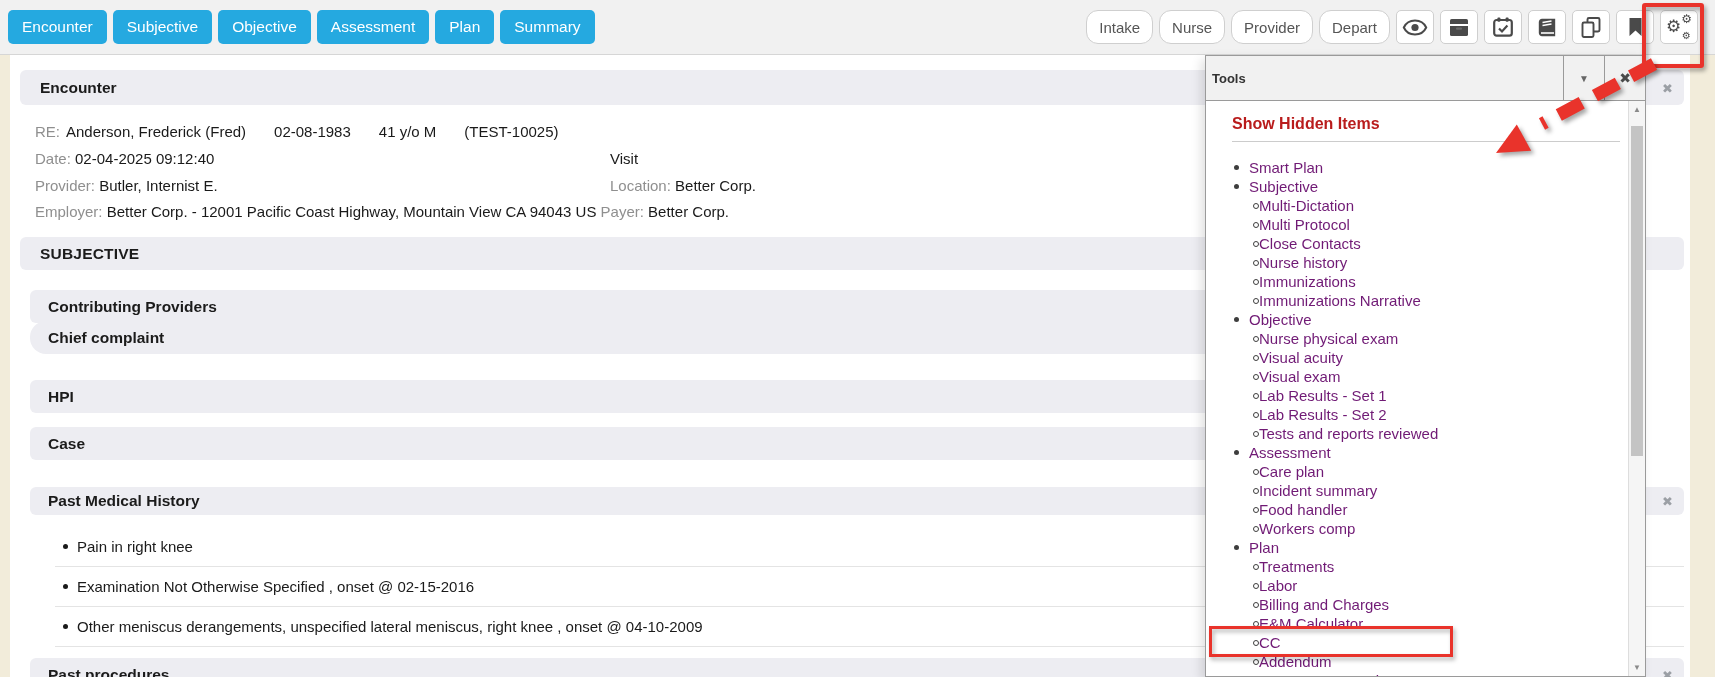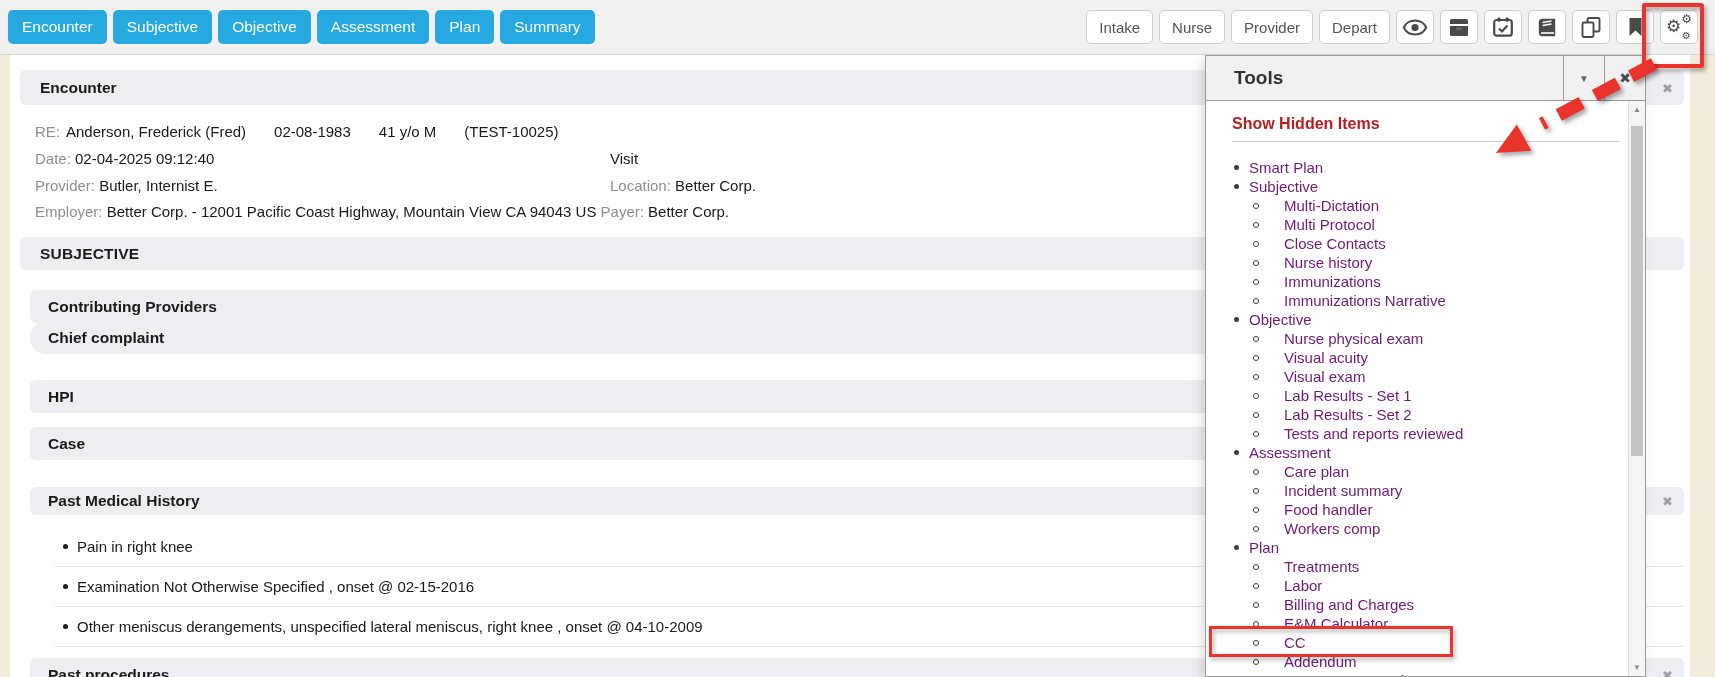--- a/index.html
+++ b/index.html
@@ -8,21 +8,21 @@
   #app { position:relative; width:1715px; height:677px; background:#fff; }
 
   
   .topbar { position:absolute; left:0; top:0; width:1715px; height:55px;
     background:#f1f1f1; border-bottom:1px solid #d6d6d6; display:flex; align-items:center; z-index:2; }
   .nav-group { display:flex; gap:6px; margin-left:8px; }
   .nav-btn { height:34px; padding:0 14px; background:#25a9e0; color:#fff; border:none;
     border-radius:5px; font-size:15.5px; font-family:inherit; cursor:pointer; }
   .right-group { margin-left:auto; margin-right:17px; display:flex; gap:6px; align-items:center; }
   .stage-btn { height:34px; padding:0 12px; background:#fff; color:#555; border:1px solid #cfcfcf;
-    border-radius:5px; font-size:15px; font-family:inherit; cursor:pointer; }
+    border-radius:12px; font-size:15px; font-family:inherit; cursor:pointer; }
   .icon-btn { width:38px; height:34px; background:#fff; border:1px solid #cfcfcf; border-radius:5px;
     display:flex; align-items:center; justify-content:center; cursor:pointer; color:#4a4a4a; }
   .icon-btn svg { display:block; }
   .gears-glyph { position:relative; width:24px; height:22px; font-family:"DejaVu Sans", sans-serif; color:#4a4a4a; }
   .gears-glyph .g1 { position:absolute; left:-1px; top:2px; font-size:17px; line-height:17px; }
   .gears-glyph .g2 { position:absolute; right:-1px; top:-3px; font-size:12px; line-height:12px; }
   .gears-glyph .g3 { position:absolute; right:0px; bottom:-3px; font-size:10px; line-height:10px; }
 
   
   .edge-left  { position:absolute; left:0; top:55px; width:10px;  bottom:0; background:#f2ecda; }
@@ -49,35 +49,35 @@
   #pmhList { position:absolute; left:55px; top:527px; width:1629px; list-style:none; }
   #pmhList li { position:relative; height:40px; line-height:40px; padding-left:22px;
     font-size:15px; color:#1a1a1a; border-bottom:1px solid #e4e4e4; white-space:nowrap; }
   #pmhList li::before { content:""; position:absolute; left:8px; top:17px; width:5px; height:5px;
     border-radius:50%; background:#1a1a1a; }
 
   
   #toolsPanel { position:absolute; left:1205px; top:55px; width:441px; height:622px;
     background:#fff; border:1px solid #9a9a9a; z-index:5; box-shadow:-4px 4px 10px rgba(0,0,0,.12); }
   .tp-header { height:45px; background:#f1f1f1; border-bottom:1px solid #9a9a9a; display:flex; align-items:stretch; }
-  .tp-title { flex:1; display:flex; align-items:center; padding-left:28px;
-    font-weight:bold; font-size:19px; color:#333; }
+  .tp-title { flex:1; display:flex; align-items:center; padding-left:6px;
+    font-weight:bold; font-size:13px; color:#333; }
   .tp-caret, .tp-close { width:41px; border-left:1px solid #9a9a9a; display:flex;
     align-items:center; justify-content:center; cursor:pointer; }
   .tp-caret span { font-size:10px; color:#666; }
   .tp-close span { font-size:14px; font-weight:bold; color:#4a4a4a; font-family:"DejaVu Sans", sans-serif; }
   .tp-body { position:absolute; left:0; top:45px; right:17px; bottom:0; overflow:hidden; background:#fff; }
   .tp-subtitle { position:absolute; left:26px; top:14px; font-weight:bold; font-size:16px; color:#b91c1c; }
   .tp-rule { position:absolute; left:26px; right:8px; top:40px; border-top:1px solid #ccc; }
   #toolsTree { position:absolute; left:0; top:57px; right:0; list-style:none; }
   #toolsTree li { position:relative; line-height:19px; font-size:15px; color:#701a75; white-space:nowrap; cursor:pointer; }
   #toolsTree li.lvl1 { padding-left:43px; }
   #toolsTree li.lvl1::before { content:""; position:absolute; left:28px; top:7px; width:5px; height:5px;
     border-radius:50%; background:#3e3e3e; }
-  #toolsTree li.lvl2 { padding-left:78px; }
+  #toolsTree li.lvl2 { padding-left:53px; }
   #toolsTree li.lvl2::before { content:""; position:absolute; left:47px; top:7px; width:4px; height:4px;
     border-radius:50%; border:1px solid #3e3e3e; background:#fff; }
   .tp-scroll { position:absolute; top:45px; right:0; bottom:0; width:17px; background:#f5f5f5;
     border-left:1px solid #ddd; }
   .tp-scroll .arr { position:absolute; left:0; width:16px; text-align:center; font-size:8px; color:#8a8a8a; cursor:pointer; }
   .tp-scroll .arr.up { top:4px; } .tp-scroll .arr.down { bottom:4px; }
   .tp-thumb { position:absolute; left:2px; width:12px; top:25px; height:330px; background:#c4c4c4; cursor:pointer; }
 
   
   .annot { position:absolute; z-index:10; pointer-events:none; }

